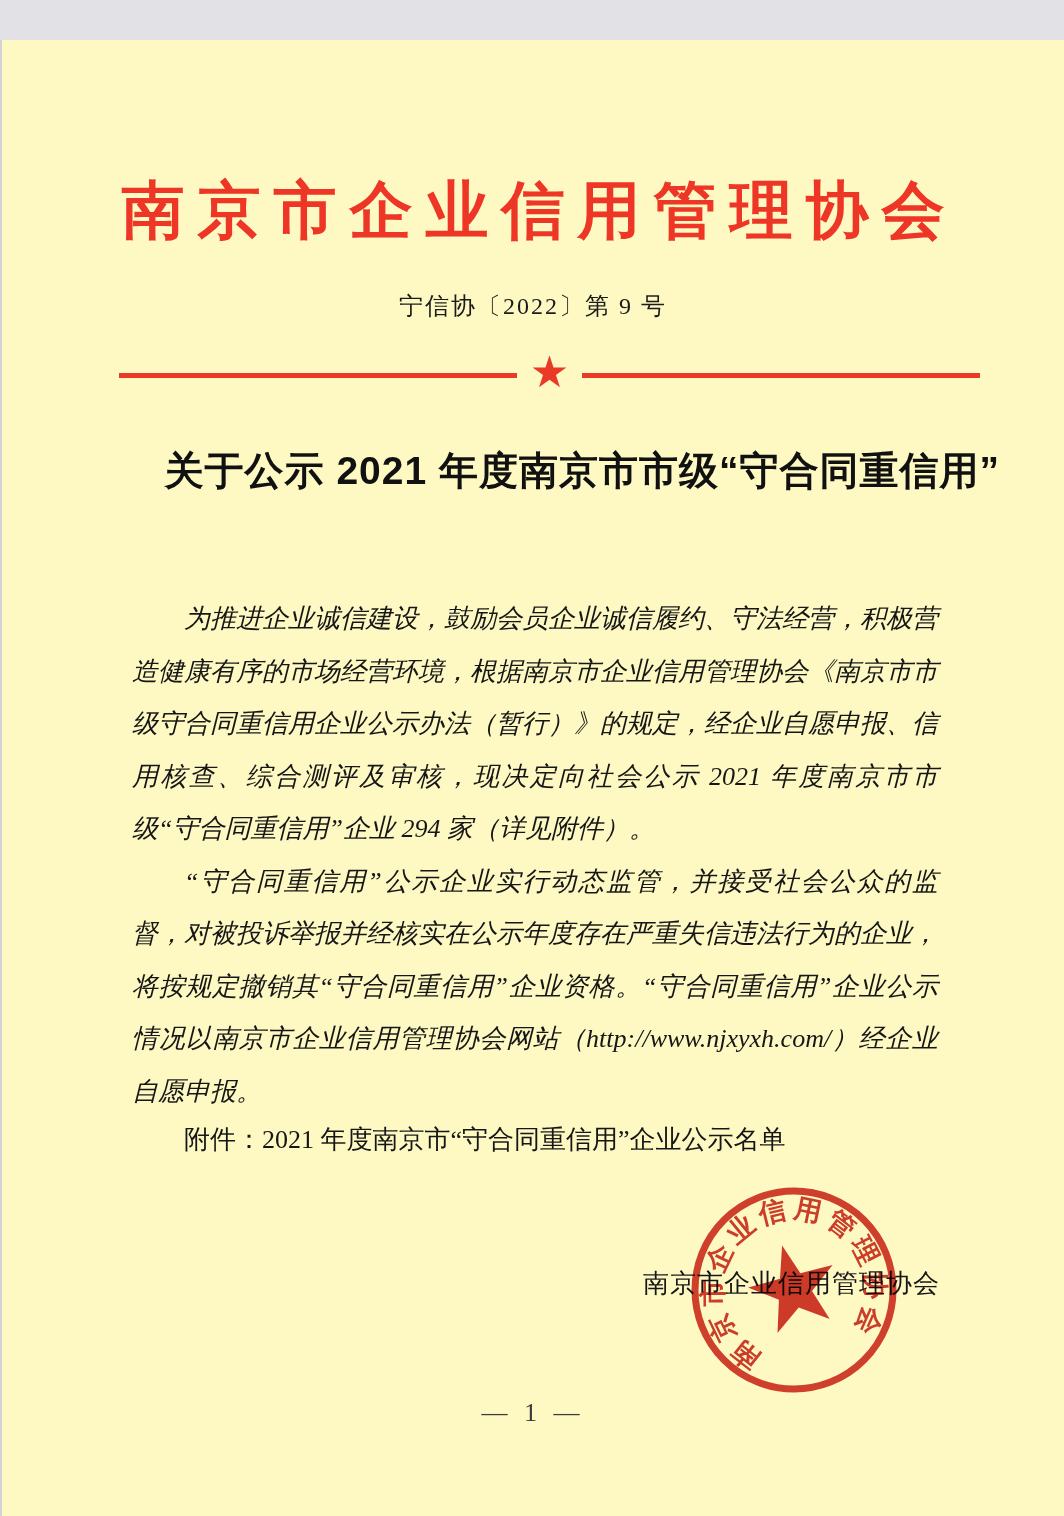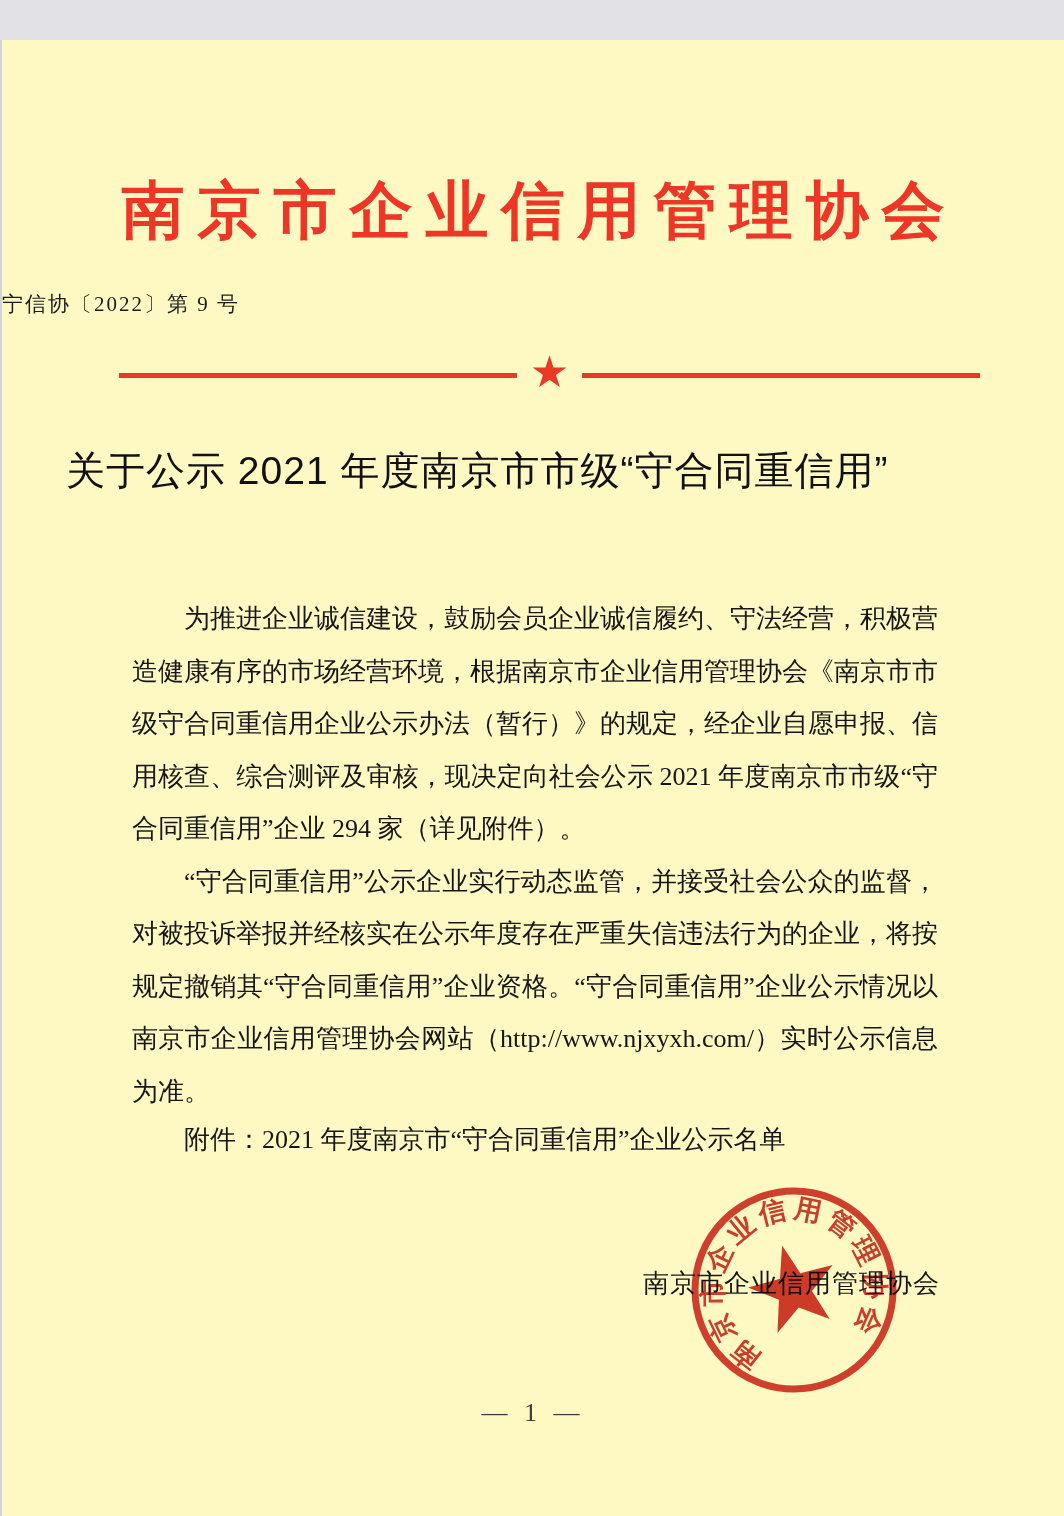--- a/index.html
+++ b/index.html
@@ -28,53 +28,54 @@
     font-family:"Liberation Sans","DejaVu Sans",sans-serif;
     font-weight:bold;
     font-size:63px;
     letter-spacing:13px;
     text-indent:13px;
     color:#ee3626;
     white-space:nowrap;
   }
   .doc-number {
     position:absolute; top:250px; left:0; right:0;
-    font-size:21px;
+    text-align:center;
+    font-size:24px;
     letter-spacing:2px;
     color:#1b1b1b;
   }
   .divider {
     position:absolute; top:308px; left:117px; width:861px; height:54px;
     display:flex; align-items:center;
   }
   .divider .line { flex:1; height:5px; background:#e93a28; }
   .divider .star {
     font-size:44px; line-height:1; color:#e93a28;
     margin:0 13px; transform:translateY(-3px);
     font-family:"DejaVu Sans",sans-serif;
   }
   .doc-title {
     position:absolute; top:394px; left:64px; right:64px;
-    text-align:left;
+    text-align:right;
     font-family:"Liberation Sans","DejaVu Sans",sans-serif;
-    font-weight:normal;
+    font-weight:bold;
     font-size:39px;
     line-height:73px;
     letter-spacing:1px;
     color:#111111;
   }
   .body-text {
     position:absolute; top:553px; left:130px; width:806px;
     font-size:26px;
     line-height:52.5px;
     text-align:justify;
     text-justify:inter-ideograph;
     color:#161616;
   }
-  .body-text p { text-indent:2em; }
+  .body-text p { text-indent:2em;font-style:italic; }
   .attachment {
     position:absolute; top:1082px; left:130px; width:806px;
     font-size:26px;
     text-indent:2em;
     color:#161616;
   }
   .signature {
     position:absolute; top:1226px; right:124px;
     font-size:26px; letter-spacing:1px; color:#161616;
     white-space:nowrap;
@@ -112,21 +113,21 @@
       <span class="star">★</span>
       <div class="line"></div>
     </div>
 
     <div class="doc-title">
       <div>关于公示 2021 年度南京市市级“守合同重信用”</div>
     </div>
 
     <div class="body-text">
       <p>为推进企业诚信建设，鼓励会员企业诚信履约、守法经营，积极营造健康有序的市场经营环境，根据南京市企业信用管理协会《南京市市级守合同重信用企业公示办法（暂行）》的规定，经企业自愿申报、信用核查、综合测评及审核，现决定向社会公示 2021 年度南京市市级“守合同重信用”企业 294 家（详见附件）。</p>
-      <p>“守合同重信用”公示企业实行动态监管，并接受社会公众的监督，对被投诉举报并经核实在公示年度存在严重失信违法行为的企业，将按规定撤销其“守合同重信用”企业资格。“守合同重信用”企业公示情况以南京市企业信用管理协会网站（http://www.njxyxh.com/）实时公示信息为准。</p>
+      <p>“守合同重信用”公示企业实行动态监管，并接受社会公众的监督，对被投诉举报并经核实在公示年度存在严重失信违法行为的企业，将按规定撤销其“守合同重信用”企业资格。“守合同重信用”企业公示情况以南京市企业信用管理协会网站（http://www.njxyxh.com/）经企业自愿申报。</p>
     </div>
 
     <div class="attachment">附件：2021 年度南京市“守合同重信用”企业公示名单</div>
 
     <div class="signature">南京市企业信用管理协会</div>
 
 
     <svg class="seal" viewBox="0 0 216 216">
       <defs>
         <path id="sealTextPath" d="M 71 170 A 72 72 0 1 1 145 170" fill="none"></path>

